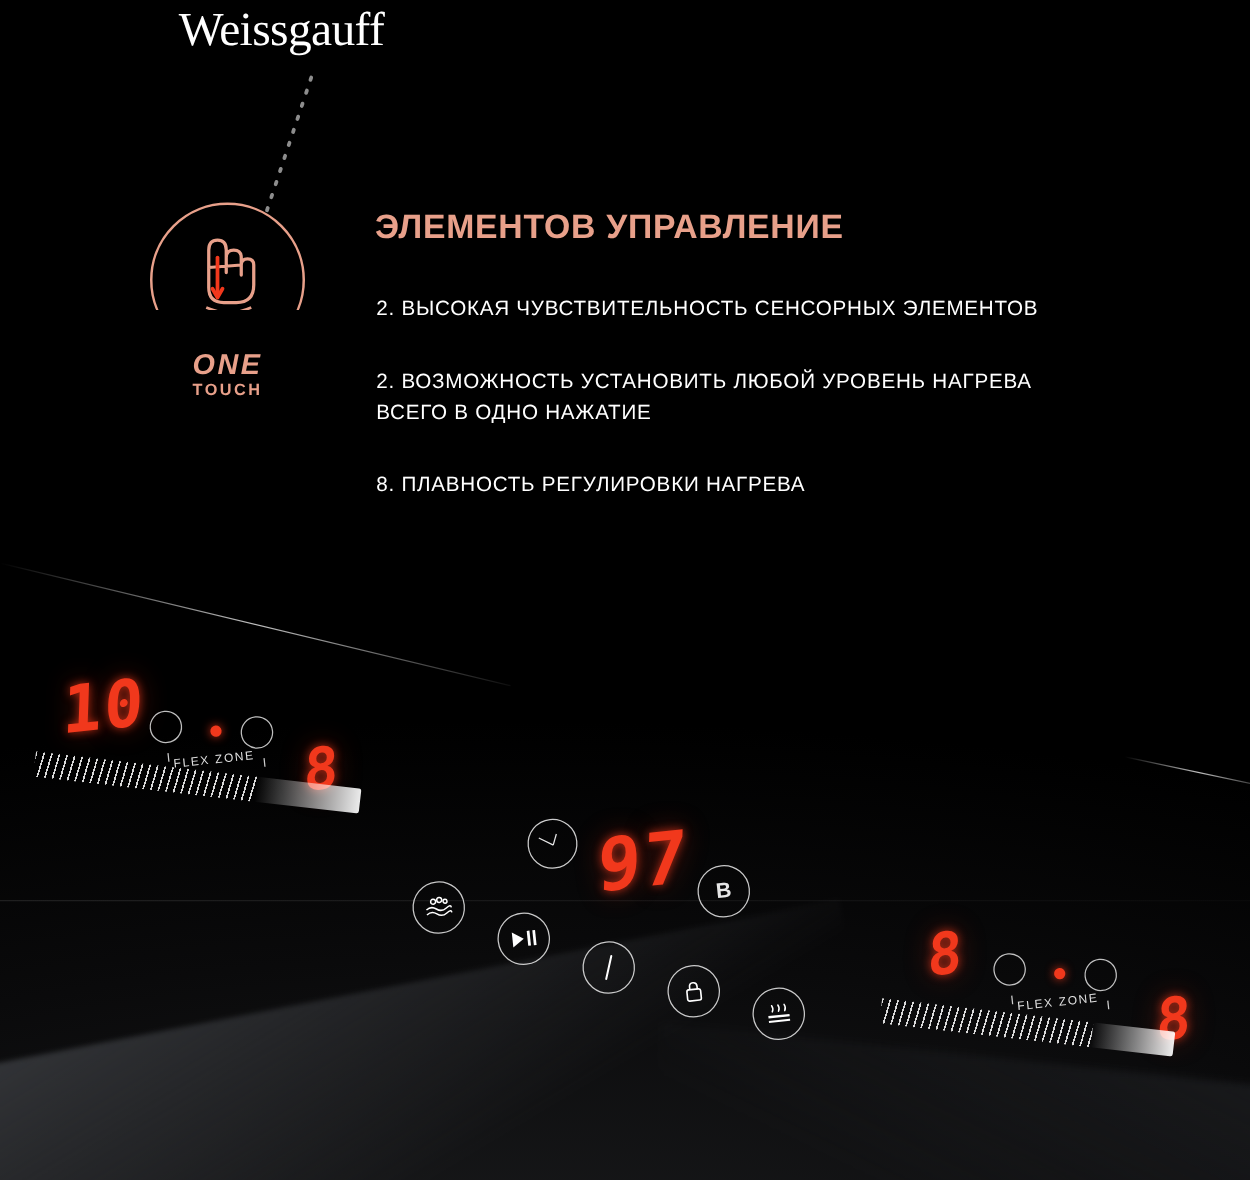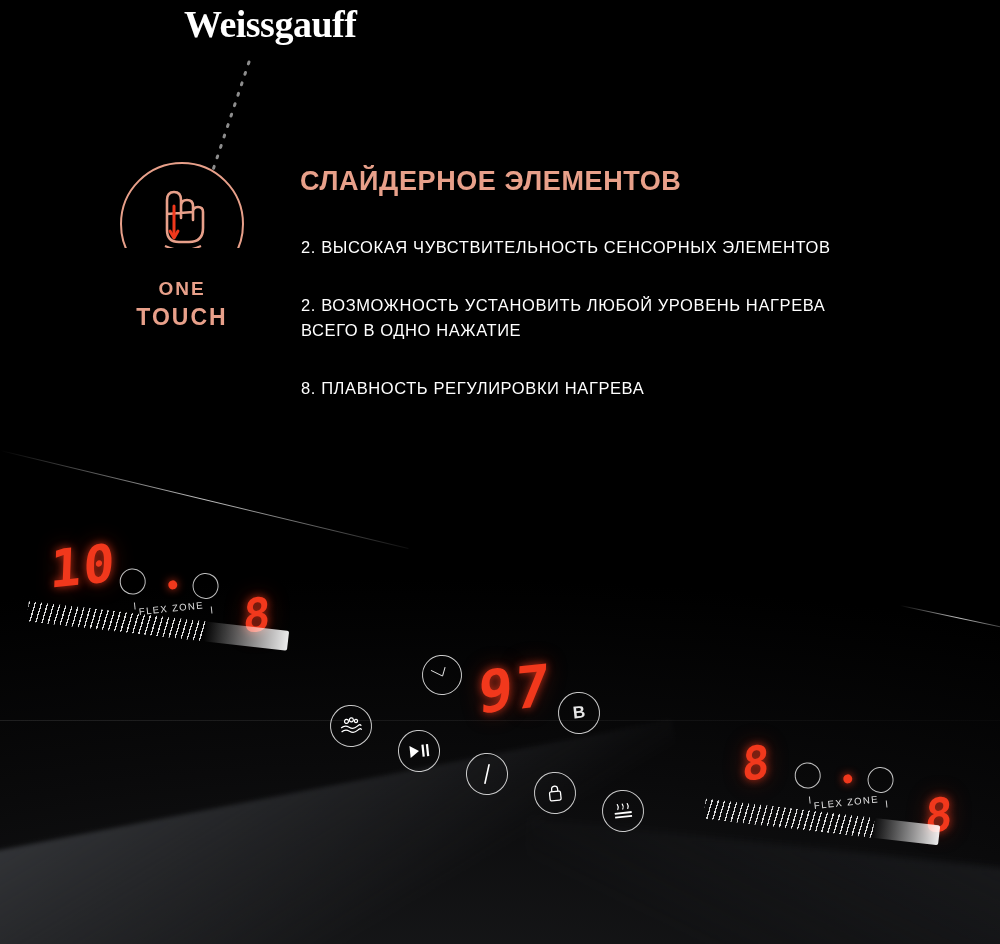--- a/index.html
+++ b/index.html
@@ -21,25 +21,24 @@
     background: #000000;
     overflow: hidden;
   }
 
   
   .brand {
     position: absolute;
     left: 143px;
     top: 2px;
     font-family: "Liberation Serif", serif;
-    font-weight: bold;
+    font-weight: normal;
     font-size: 38px;
     letter-spacing: -0.5px;
     color: #ffffff;
-    margin-left: 41px;
   }
 
   
   .leader {
     position: absolute;
     left: 205px;
     top: 60px;
     width: 50px;
     height: 120px;
   }
@@ -79,22 +78,22 @@
   }
   .badge .one,
   .badge .touch {
     position: absolute;
     width: 140px;
     text-align: center;
     color: #e8a08a;
     font-weight: bold;
     letter-spacing: 2px;
   }
-  .badge .one { top: 118px; font-size: 19px; }
-  .badge .touch { top: 144px; font-size: 23px; }
+  .badge .one { top: 118px; font-size: 23px; font-style: italic; }
+  .badge .touch { top: 144px; font-size: 13px; }
 
   
   .headline {
     position: absolute;
     left: 300px;
     top: 166px;
     font-size: 27px;
     font-weight: bold;
     letter-spacing: 0.6px;
     color: #e8a08a;
@@ -297,21 +296,21 @@
       <path d="M17 22 L17 52" stroke="#f1381c" stroke-width="3" stroke-linecap="round"></path>
       <path d="M13 47 L17 54 L21 47" fill="none" stroke="#f1381c" stroke-width="3" stroke-linecap="round" stroke-linejoin="round"></path>
       <path d="M8 62 Q26 70 44 62" fill="none" stroke="#e8a08a" stroke-width="2.2"></path>
       <path d="M2 68 Q26 78 50 68" fill="none" stroke="#e8a08a" stroke-width="1.6" opacity="0.8"></path>
     </svg>
     <div class="ringmask"></div>
     <div class="one">ONE</div>
     <div class="touch">TOUCH</div>
   </div>
 
-  <div class="headline">СЛАЙДЕРНОЕ ЭЛЕМЕНТОВ</div>
+  <div class="headline">ЭЛЕМЕНТОВ УПРАВЛЕНИЕ</div>
 
   <div class="bullets">
     <div class="bullet">2. ВЫСОКАЯ ЧУВСТВИТЕЛЬНОСТЬ СЕНСОРНЫХ ЭЛЕМЕНТОВ</div>
     <div class="bullet">2. ВОЗМОЖНОСТЬ УСТАНОВИТЬ ЛЮБОЙ УРОВЕНЬ НАГРЕВА
 ВСЕГО В ОДНО НАЖАТИЕ</div>
     <div class="bullet">8. ПЛАВНОСТЬ РЕГУЛИРОВКИ НАГРЕВА</div>
     <div class="bullet">4. ПРОСТОТА И ИНТУИТИВНАЯ ДОСТУПНОСТЬ РАБОТЫ</div>
   </div>
 
   <div class="glass">

